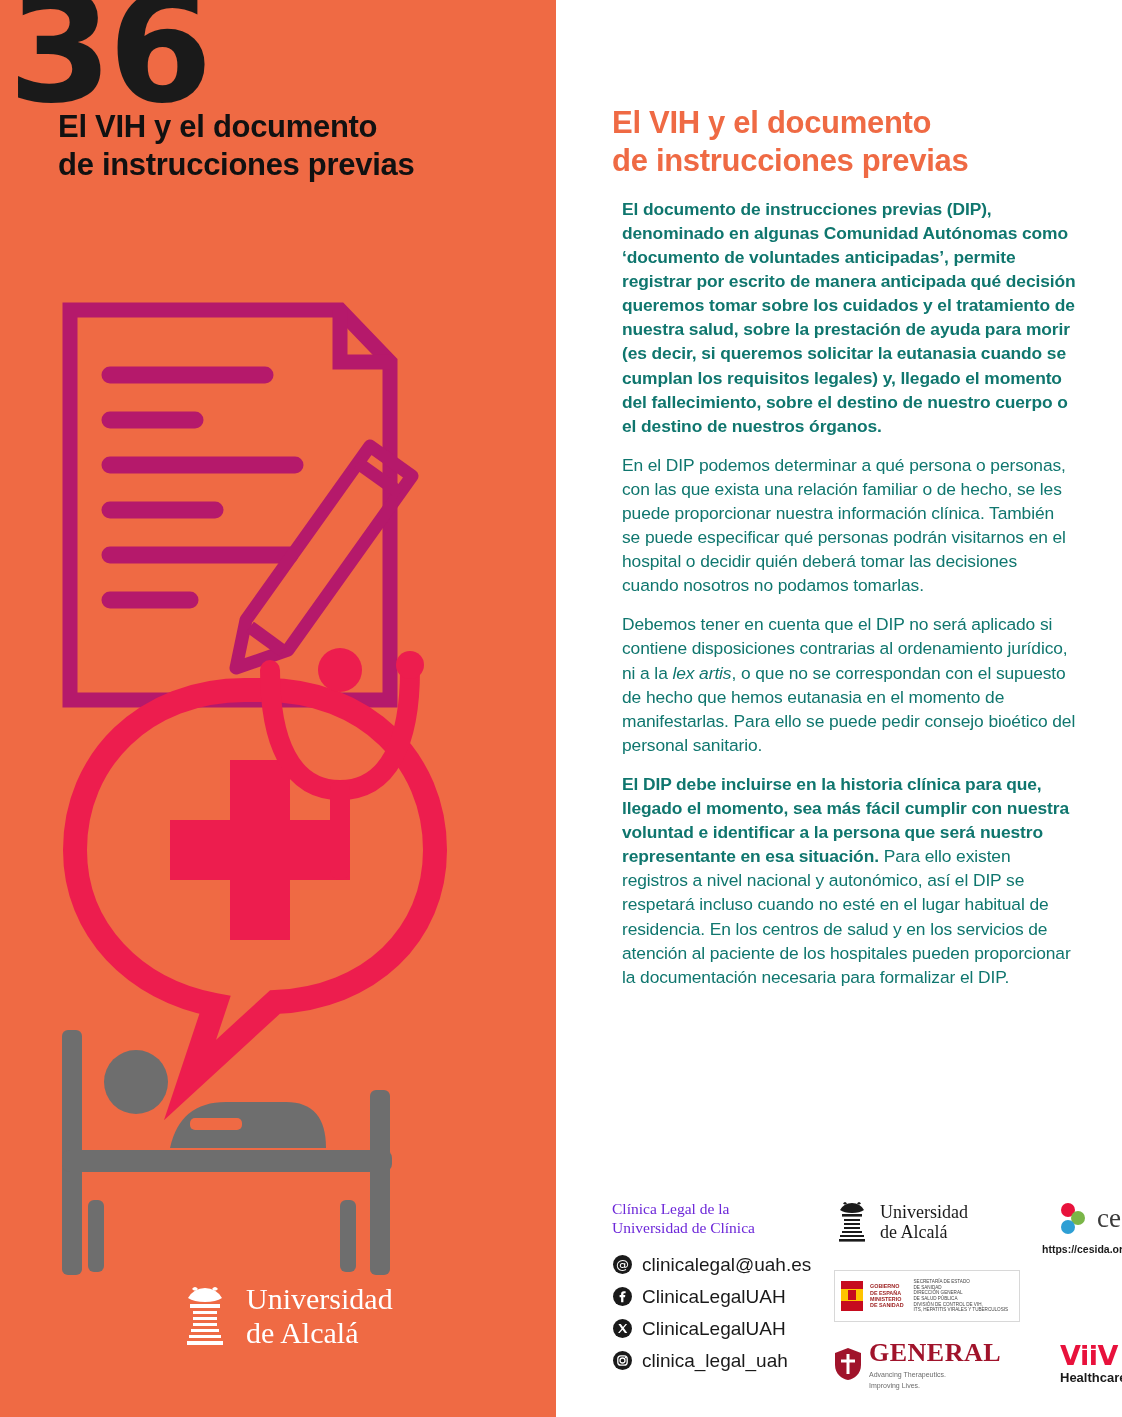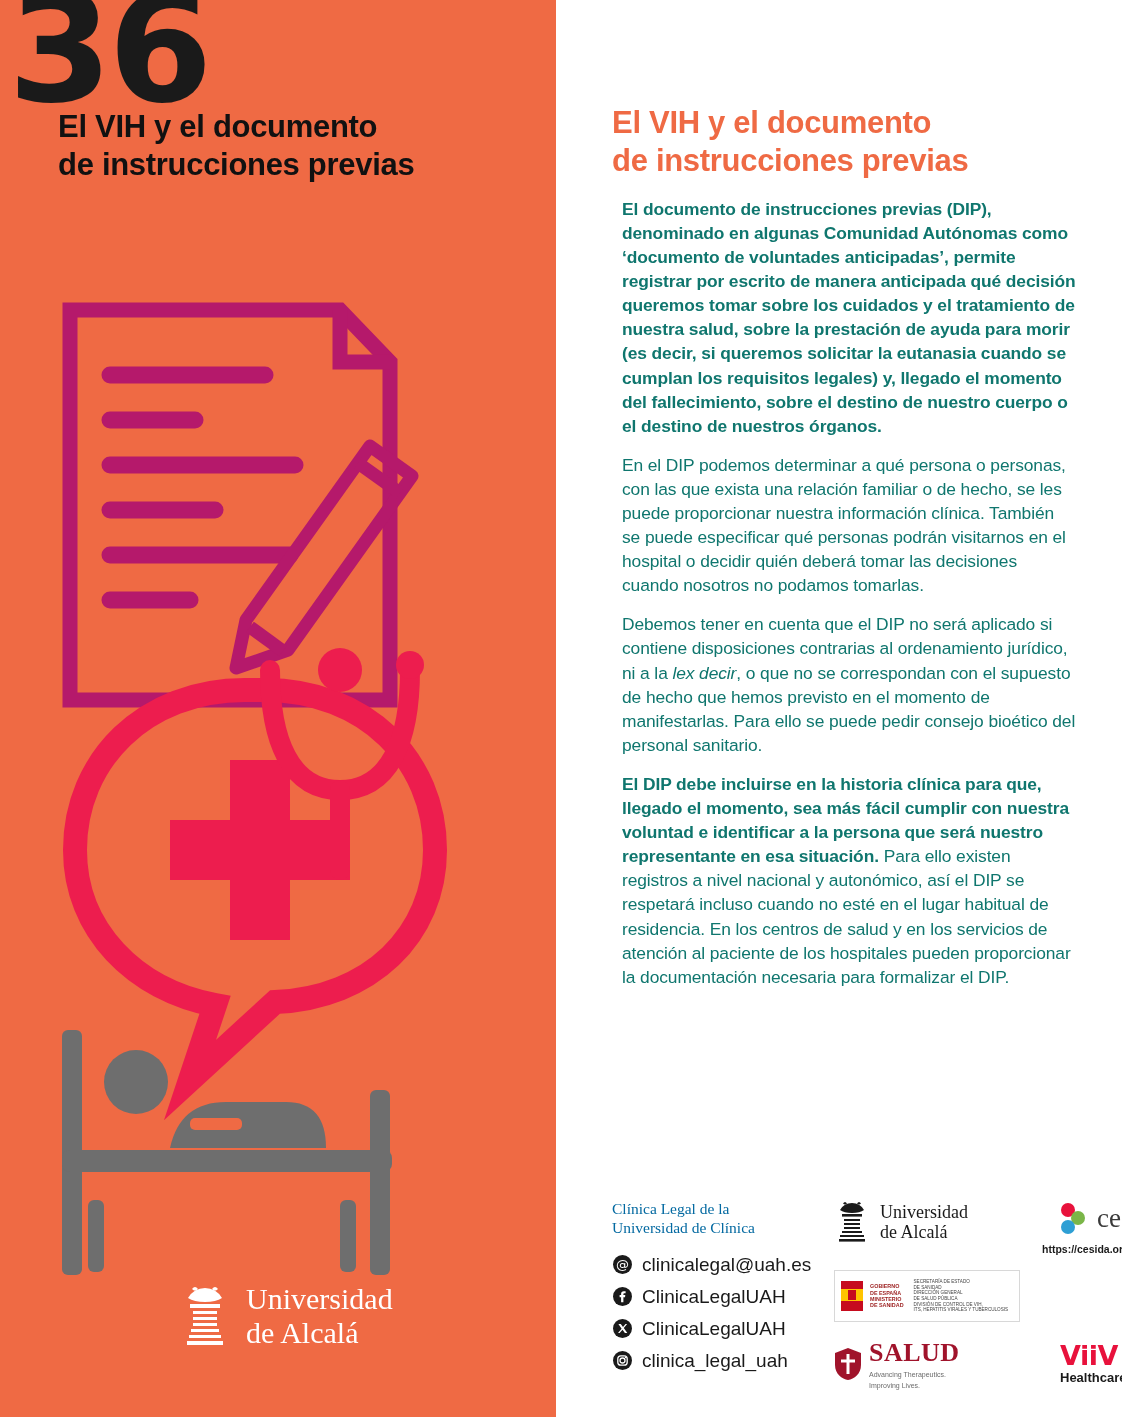--- a/index.html
+++ b/index.html
@@ -88,21 +88,21 @@
   .footer {
     position:absolute;
     left:56px; top:1200px;
     width:1010px;
     height:205px;
   }
   .foot-left { position:absolute; left:0; top:0; width:230px; }
   .cl-title {
     font-family:"Liberation Serif", serif;
     font-size:15.5px;
-    color:#0369a1;
+    color:#6d28d9;
     line-height:1.22;
     margin-bottom:16px;
   }
   .contact { display:flex; align-items:center; gap:9px; margin-bottom:10px; }
   .contact .ico { width:21px; height:21px; flex:0 0 21px; }
   .contact .lbl { font-size:19px; color:#1a1a1a; }
 
   .foot-mid { position:absolute; left:222px; top:0; width:190px; }
   .uah-right { display:flex; align-items:center; gap:10px; }
   .uah-right .crest { width:36px; height:44px; }
@@ -230,21 +230,21 @@
   <div class="right">
     <div class="right-title">
       <span>El VIH y el documento</span><br>
       <span>de instrucciones previas</span>
     </div>
 
     <p class="para bold">El documento de instrucciones previas (DIP), denominado en algunas Comunidad Autónomas como ‘documento de voluntades anticipadas’, permite registrar por escrito de manera anticipada qué decisión queremos tomar sobre los cuidados y el tratamiento de nuestra salud, sobre la prestación de ayuda para morir (es decir, si queremos solicitar la eutanasia cuando se cumplan los requisitos legales) y, llegado el momento del fallecimiento, sobre el destino de nuestro cuerpo o el destino de nuestros órganos.</p>
 
     <p class="para">En el DIP podemos determinar a qué persona o personas, con las que exista una relación familiar o de hecho, se les puede proporcionar nuestra información clínica. También se puede especificar qué personas podrán visitarnos en el hospital o decidir quién deberá tomar las decisiones cuando nosotros no podamos tomarlas.</p>
 
-    <p class="para"><span>Debemos tener en cuenta que el DIP no será aplicado si contiene disposiciones contrarias al ordenamiento jurídico, ni a la </span><span class="it">lex decir</span><span>, o que no se correspondan con el supuesto de hecho que hemos previsto en el momento de manifestarlas. Para ello se puede pedir consejo bioético del personal sanitario.</span></p>
+    <p class="para"><span>Debemos tener en cuenta que el DIP no será aplicado si contiene disposiciones contrarias al ordenamiento jurídico, ni a la </span><span class="it">lex artis</span><span>, o que no se correspondan con el supuesto de hecho que hemos eutanasia en el momento de manifestarlas. Para ello se puede pedir consejo bioético del personal sanitario.</span></p>
 
     <p class="para"><span class="b">El DIP debe incluirse en la historia clínica para que, llegado el momento, sea más fácil cumplir con nuestra voluntad e identificar a la persona que será nuestro representante en esa situación.</span><span> Para ello existen registros a nivel nacional y autonómico, así el DIP se respetará incluso cuando no esté en el lugar habitual de residencia. En los centros de salud y en los servicios de atención al paciente de los hospitales pueden proporcionar la documentación necesaria para formalizar el DIP.</span></p>
 
 
     <div class="footer">
 
       <div class="foot-left">
         <div class="cl-title">
           <span>Clínica Legal de la</span><br>
           <span>Universidad de Clínica</span>
@@ -329,21 +329,21 @@
           </div>
         </div>
       </div>
 
       <div class="gilead">
         <svg class="gmark" viewBox="0 0 28 34">
           <path d="M14 1 L27 6 V18 C27 27 20 32 14 33 C8 32 1 27 1 18 V6 Z" fill="#a0132b"></path>
           <path d="M14 7 v20 M7 14 h14" stroke="#ffffff" stroke-width="3"></path>
         </svg>
         <div>
-          <div class="gname">SALUD</div>
+          <div class="gname">GENERAL</div>
           <div class="gsub">Advancing Therapeutics.</div>
           <div class="gsub">Improving Lives.</div>
         </div>
       </div>
 
       <div class="foot-right">
         <div class="cesida">
           <svg width="46" height="36" viewBox="0 0 46 36">
             <path d="M18 4 A14 14 0 1 0 18 32 A11 11 0 1 1 18 4 Z" fill="#f59b1f"></path>
             <circle cx="26" cy="10" r="7" fill="#e8123c"></circle>

